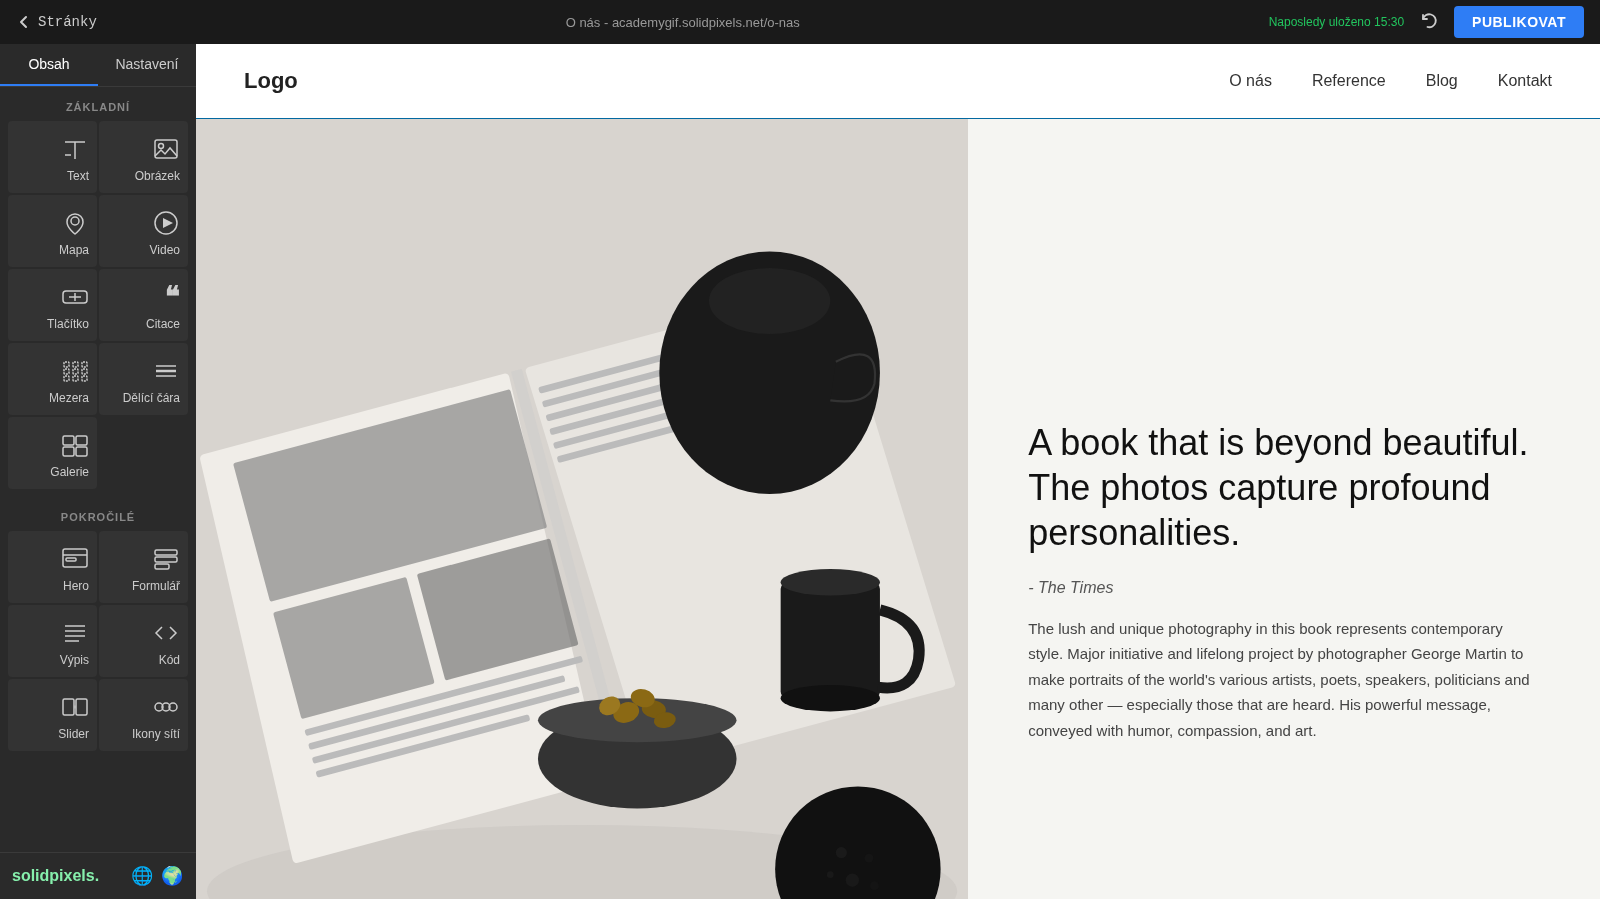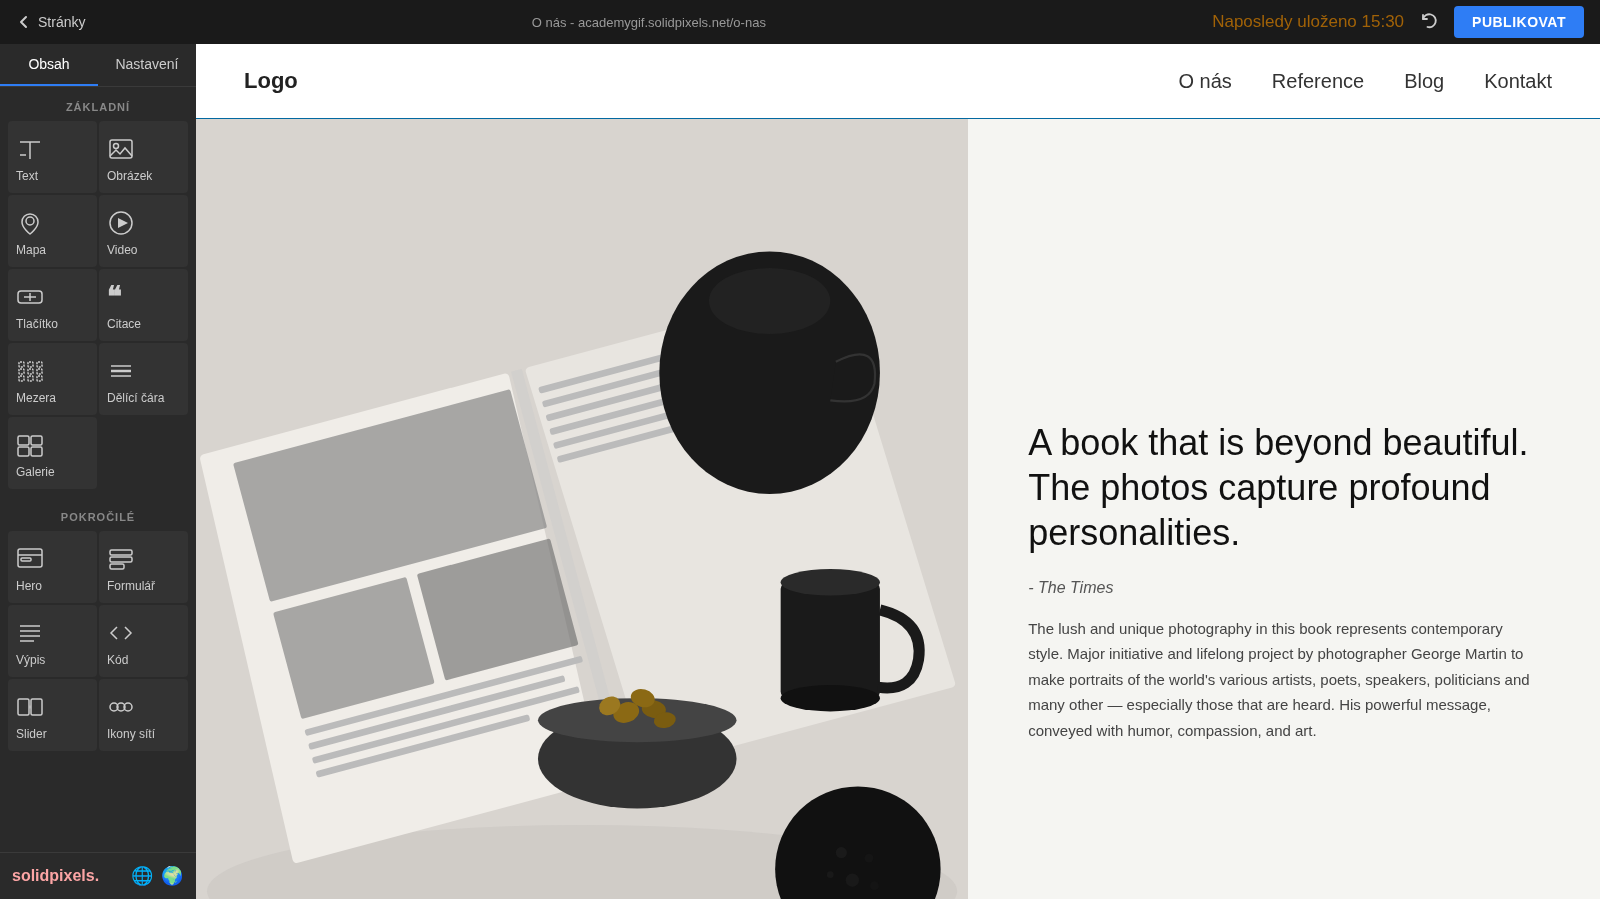--- a/index.html
+++ b/index.html
@@ -3,25 +3,25 @@
   <meta charset="utf-8">
   <style>
     * { box-sizing: border-box; margin: 0; padding: 0; }
     body { font-family: -apple-system, BlinkMacSystemFont, 'Segoe UI', sans-serif; background: #1a1a1a; display: flex; flex-direction: column; height: 100vh; overflow: hidden; }
 
     
     .top-bar {
       display: flex; align-items: center; justify-content: space-between;
       background: #1a1a1a; height: 44px; padding: 0 16px; flex-shrink: 0;
     }
-    .top-bar-left { display: flex; align-items: center; gap: 6px; color: #ccc; font-size: 14px; cursor: pointer; }
+    .top-bar-left { display: flex; align-items: center; gap: 6px; color: #ccc; font-size: 14px; cursor: pointer; font-family: Liberation Mono, monospace; }
     .top-bar-left svg { width: 16px; height: 16px; fill: #ccc; }
     .top-bar-center { color: #999; font-size: 13px; }
     .top-bar-right { display: flex; align-items: center; gap: 12px; }
-    .save-info { color: #a16207; font-size: 17px; }
+    .save-info { color: #22c55e; font-size: 12px; }
     .undo-btn { background: none; border: none; cursor: pointer; color: #ccc; padding: 4px; }
     .publish-btn {
       background: #2e7df5; color: #fff; border: none; border-radius: 4px;
       padding: 8px 18px; font-size: 14px; font-weight: 600; cursor: pointer; letter-spacing: 0.5px;
     }
 
     
     .main-layout { display: flex; flex: 1; overflow: hidden; }
 
     
@@ -37,50 +37,50 @@
     .sidebar-tab.active { color: #fff; border-bottom: 2px solid #2e7df5; }
 
     .sidebar-section-label {
       text-align: center; color: #888; font-size: 11px; font-weight: 600;
       letter-spacing: 1px; padding: 14px 0 8px;
     }
 
     .sidebar-grid { display: grid; grid-template-columns: 1fr 1fr; gap: 2px; padding: 0 8px 8px; }
 
     .sidebar-item {
-      display: flex; flex-direction: column; align-items: flex-start; justify-content: center;
+      display: flex; flex-direction: column; align-items: flex-end; justify-content: center;
       padding: 14px 8px 10px; background: #333; border-radius: 4px; cursor: pointer;
       color: #ccc; font-size: 12px; gap: 6px; transition: background 0.15s;
     }
     .sidebar-item svg { width: 28px; height: 28px; stroke: #ccc; fill: none; stroke-width: 1.5; }
     .sidebar-item .icon-text { font-size: 28px; color: #ccc; line-height: 1; font-family: Georgia, serif; font-weight: bold; }
 
     .sidebar-footer {
       margin-top: auto; padding: 12px 12px; display: flex; align-items: center;
       justify-content: space-between; border-top: 1px solid #3a3a3a;
     }
     .sidebar-logo { color: #fff; font-size: 16px; font-weight: 700; }
-    .sidebar-logo span { color: #fca5a5; }
+    .sidebar-logo span { color: #86efac; }
     .sidebar-footer-icons { display: flex; gap: 8px; }
     .sidebar-footer-icon { color: #888; cursor: pointer; font-size: 18px; }
 
     
     .canvas { flex: 1; overflow-y: auto; background: #f0f0f0; }
 
     
     .website-preview { background: #f5f5f2; min-height: 100%; }
 
     
     .site-nav {
       display: flex; align-items: center; justify-content: space-between;
       padding: 24px 48px; background: #fff; border-bottom: 1px solid #0369a1;
     }
     .site-logo { font-size: 22px; font-weight: 700; color: #222; }
     .site-nav-links { display: flex; gap: 40px; }
-    .site-nav-link { color: #333; font-size: 20px; text-decoration: none; cursor: pointer; }
+    .site-nav-link { color: #333; font-size: 16px; text-decoration: none; cursor: pointer; }
 
     
     .site-hero {
       display: flex; min-height: 760px; background: #f5f5f2;
     }
     .site-hero-image {
       width: 55%; background: #d0cdc8; overflow: hidden; position: relative;
     }
 
     .site-hero-content {

